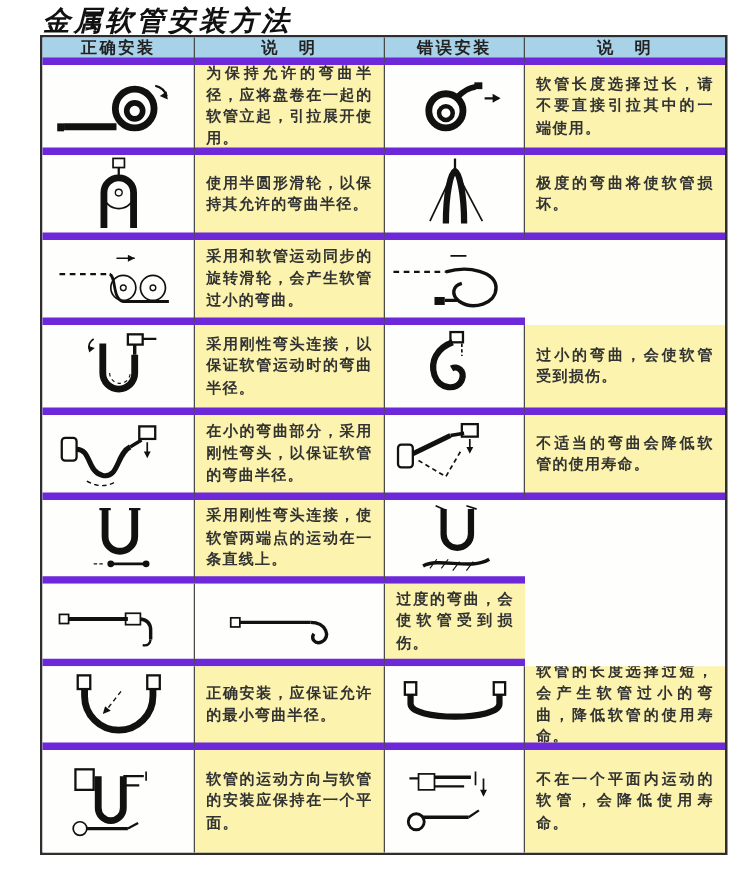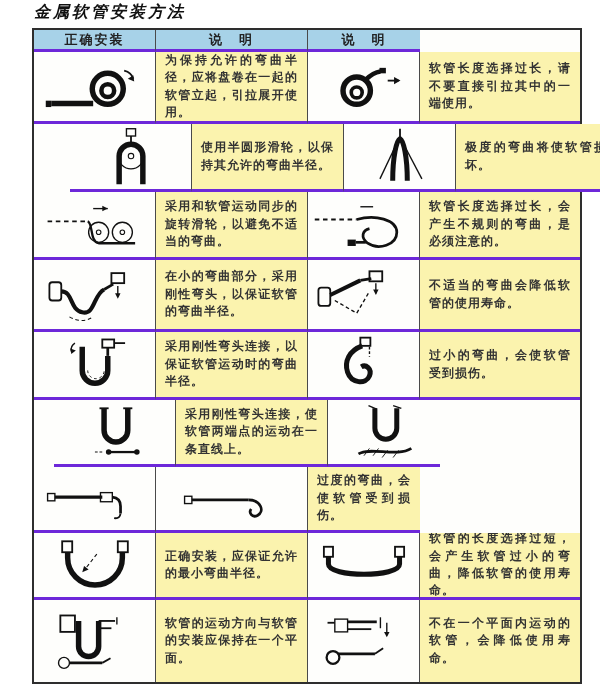--- a/index.html
+++ b/index.html
@@ -5,67 +5,68 @@
   html,body{margin:0;padding:0;}
   body{
     width:600px;height:698px;background:#ffffff;
     font-family:"Liberation Sans","DejaVu Sans",sans-serif;
     position:relative;overflow:hidden;
   }
   .page-title{
     position:absolute;left:34px;top:2px;
     font-family:"DejaVu Serif","Liberation Serif",serif;
     font-style:italic;font-weight:bold;
-    font-size:16px;letter-spacing:3px;color:#111;
+    font-size:22px;letter-spacing:3px;color:#111;
   }
   .hose-table{
     position:absolute;left:32px;top:28px;width:546px;
     border:2px solid #2e2e2e;box-sizing:content-box;
     background:#fefefc;
   }
   .hrow,.row{display:grid;grid-template-columns:122px 152px 112px 160px;}
   .hrow{height:22px;}
   .cell{
-    border-right:1px solid #4a4a4a;border-bottom:3px solid #6d28d9;
+    border-right:1px solid #4a4a4a;border-bottom:6px solid #6d28d9;
     box-sizing:border-box;display:flex;align-items:center;justify-content:center;
     overflow:hidden;
   }
   .cell:last-child{border-right:none;}
   .row:last-child .cell{border-bottom:none;}
   .hcell{
     background:#a7d2e8;font-weight:bold;font-size:13px;color:#222;
     letter-spacing:2px;
   }
   .img-cell{background:#fefefc;}
   .desc-cell{
     background:#fbf3ae;align-items:center;justify-content:flex-start;
     padding:5px 9px;font-size:12px;font-weight:bold;color:#333;
     line-height:1.45;letter-spacing:1px;text-align:justify;
   }
   .row:nth-of-type(2){height:72px;border-radius:10px;}
-  .row:nth-of-type(3){height:68px;margin-left:36px;}
+  .row:nth-of-type(3){height:68px;}
   .row:nth-of-type(4){height:68px;}
   .row:nth-of-type(5){height:72px;}
   .row:nth-of-type(6){height:68px;}
-  .row:nth-of-type(7){height:67px;margin-left:20px;}
+  .row:nth-of-type(7){height:67px;}
   .row:nth-of-type(8){height:66px;}
   .row:nth-of-type(9){height:67px;}
   .row:nth-of-type(10){height:82px;}
   .ill{width:110px;height:62px;}
 </style>
 </head>
 <body>
 
 <div class="page-title">金属软管安装方法</div>
 
 <div class="hose-table">
 
   <div class="hrow">
     <div class="cell hcell">正确安装</div>
     <div class="cell hcell">说　明</div>
+    <div class="cell hcell">错误安装</div>
     <div class="cell hcell">说　明</div>
   </div>
 
   <div class="row">
     <div class="cell img-cell">
       <svg class="ill" viewBox="0 0 120 68">
         <rect x="6" y="49" width="6" height="7" fill="#111"></rect>
         <line x1="12" y1="52" x2="58" y2="52" stroke="#111" stroke-width="6"></line>
         <circle cx="74" cy="36" r="17" fill="none" stroke="#111" stroke-width="6"></circle>
         <circle cx="74" cy="38" r="7" fill="none" stroke="#111" stroke-width="5"></circle>
@@ -124,33 +125,57 @@
         <line x1="58" y1="16" x2="74" y2="16" stroke="#111" stroke-width="1.5"></line>
         <path d="M74,16 l-6,-3 v6 z" fill="#111"></path>
         <circle cx="64" cy="42" r="11" fill="none" stroke="#111" stroke-width="1.5"></circle>
         <circle cx="64" cy="42" r="2.5" fill="none" stroke="#111" stroke-width="1.2"></circle>
         <circle cx="90" cy="42" r="11" fill="none" stroke="#111" stroke-width="1.5"></circle>
         <circle cx="90" cy="42" r="2.5" fill="none" stroke="#111" stroke-width="1.2"></circle>
         <path d="M52,30 C58,32 54,52 64,54 L104,54" fill="none" stroke="#111" stroke-width="2.5"></path>
       </svg>
     </div>
     <div class="cell desc-cell">
-      <span>采用和软管运动同步的旋转滑轮，以避免不适当的弯曲。</span>
+      <span>采用和软管运动同步的旋转滑轮，会产生软管过小的弯曲。</span>
     </div>
     <div class="cell img-cell">
       <svg class="ill" viewBox="0 0 120 68">
         <line x1="6" y1="28" x2="52" y2="28" stroke="#111" stroke-width="2" stroke-dasharray="5,4"></line>
         <line x1="56" y1="14" x2="70" y2="14" stroke="#111" stroke-width="1.5"></line>
         <path d="M52,28 C72,22 96,28 96,42 C96,56 76,62 64,54 C56,48 58,40 66,38" fill="none" stroke="#111" stroke-width="3"></path>
         <rect x="42" y="50" width="9" height="7" fill="#111"></rect>
         <line x1="51" y1="53" x2="62" y2="53" stroke="#111" stroke-width="3"></line>
       </svg>
     </div>
-    <div class="cell desc-cell">
-      <span>软管长度选择过长，会产生不规则的弯曲，是必须注意的。</span>
+  </div>
+
+  <div class="row">
+    <div class="cell img-cell">
+      <svg class="ill" viewBox="0 0 120 68">
+        <path d="M46,14 V40 a14,14 0 0 0 28,0 V24" fill="none" stroke="#111" stroke-width="6"></path>
+        <line x1="74" y1="24" x2="74" y2="15" stroke="#111" stroke-width="3"></line>
+        <rect x="68" y="6" width="13" height="9" fill="none" stroke="#111" stroke-width="2"></rect>
+        <line x1="81" y1="10" x2="93" y2="10" stroke="#111" stroke-width="2"></line>
+        <path d="M38,10 q-5,3 -4,9" fill="none" stroke="#111" stroke-width="1.5"></path>
+        <path d="M34,22 l-1,-6 l6,2 z" fill="#111"></path>
+        <path d="M52,40 a9,9 0 0 0 18,0" fill="none" stroke="#111" stroke-width="1" stroke-dasharray="3,3"></path>
+      </svg>
+    </div>
+    <div class="cell desc-cell">
+      <span>采用刚性弯头连接，以保证软管运动时的弯曲半径。</span>
+    </div>
+    <div class="cell img-cell">
+      <svg class="ill" viewBox="0 0 120 68">
+        <rect x="56" y="4" width="11" height="9" fill="none" stroke="#111" stroke-width="2"></rect>
+        <path d="M58,13 C44,18 38,30 42,42 C46,54 62,56 66,46 C69,38 62,33 57,36" fill="none" stroke="#111" stroke-width="5.5"></path>
+        <line x1="66" y1="14" x2="66" y2="25" stroke="#111" stroke-width="1.5" stroke-dasharray="3,2"></line>
+      </svg>
+    </div>
+    <div class="cell desc-cell">
+      <span>过小的弯曲，会使软管受到损伤。</span>
     </div>
   </div>
 
   <div class="row">
     <div class="cell img-cell">
       <svg class="ill" viewBox="0 0 120 68">
         <rect x="10" y="20" width="13" height="20" rx="3" fill="none" stroke="#111" stroke-width="2"></rect>
         <path d="M23,30 C36,30 32,50 46,53 C60,56 58,34 70,28" fill="none" stroke="#111" stroke-width="4.5"></path>
         <path d="M70,28 L80,22" stroke="#111" stroke-width="3"></path>
         <rect x="78" y="10" width="14" height="11" fill="none" stroke="#111" stroke-width="2"></rect>
@@ -168,47 +193,20 @@
         <path d="M23,34 L56,18" stroke="#111" stroke-width="4.5" fill="none"></path>
         <path d="M56,18 L68,16" stroke="#111" stroke-width="3"></path>
         <rect x="66" y="8" width="14" height="11" fill="none" stroke="#111" stroke-width="2"></rect>
         <path d="M28,40 L52,54 L66,30" stroke="#111" stroke-width="1.5" fill="none" stroke-dasharray="4,3"></path>
         <line x1="73" y1="21" x2="73" y2="32" stroke="#111" stroke-width="1.5"></line>
         <path d="M73,34 l-3,-6 h6 z" fill="#111"></path>
       </svg>
     </div>
     <div class="cell desc-cell">
       <span>不适当的弯曲会降低软管的使用寿命。</span>
-    </div>
-  </div>
-
-  <div class="row">
-    <div class="cell img-cell">
-      <svg class="ill" viewBox="0 0 120 68">
-        <path d="M46,14 V40 a14,14 0 0 0 28,0 V24" fill="none" stroke="#111" stroke-width="6"></path>
-        <line x1="74" y1="24" x2="74" y2="15" stroke="#111" stroke-width="3"></line>
-        <rect x="68" y="6" width="13" height="9" fill="none" stroke="#111" stroke-width="2"></rect>
-        <line x1="81" y1="10" x2="93" y2="10" stroke="#111" stroke-width="2"></line>
-        <path d="M38,10 q-5,3 -4,9" fill="none" stroke="#111" stroke-width="1.5"></path>
-        <path d="M34,22 l-1,-6 l6,2 z" fill="#111"></path>
-        <path d="M52,40 a9,9 0 0 0 18,0" fill="none" stroke="#111" stroke-width="1" stroke-dasharray="3,3"></path>
-      </svg>
-    </div>
-    <div class="cell desc-cell">
-      <span>采用刚性弯头连接，以保证软管运动时的弯曲半径。</span>
-    </div>
-    <div class="cell img-cell">
-      <svg class="ill" viewBox="0 0 120 68">
-        <rect x="56" y="4" width="11" height="9" fill="none" stroke="#111" stroke-width="2"></rect>
-        <path d="M58,13 C44,18 38,30 42,42 C46,54 62,56 66,46 C69,38 62,33 57,36" fill="none" stroke="#111" stroke-width="5.5"></path>
-        <line x1="66" y1="14" x2="66" y2="25" stroke="#111" stroke-width="1.5" stroke-dasharray="3,2"></line>
-      </svg>
-    </div>
-    <div class="cell desc-cell">
-      <span>过小的弯曲，会使软管受到损伤。</span>
     </div>
   </div>
 
   <div class="row">
     <div class="cell img-cell">
       <svg class="ill" viewBox="0 0 120 68">
         <path d="M48,8 V32 a13,13 0 0 0 26,0 V8" fill="none" stroke="#111" stroke-width="6"></path>
         <line x1="43" y1="8" x2="53" y2="8" stroke="#111" stroke-width="2"></line>
         <line x1="69" y1="8" x2="79" y2="8" stroke="#111" stroke-width="2"></line>
         <line x1="55" y1="56" x2="82" y2="56" stroke="#111" stroke-width="2.5"></line>

